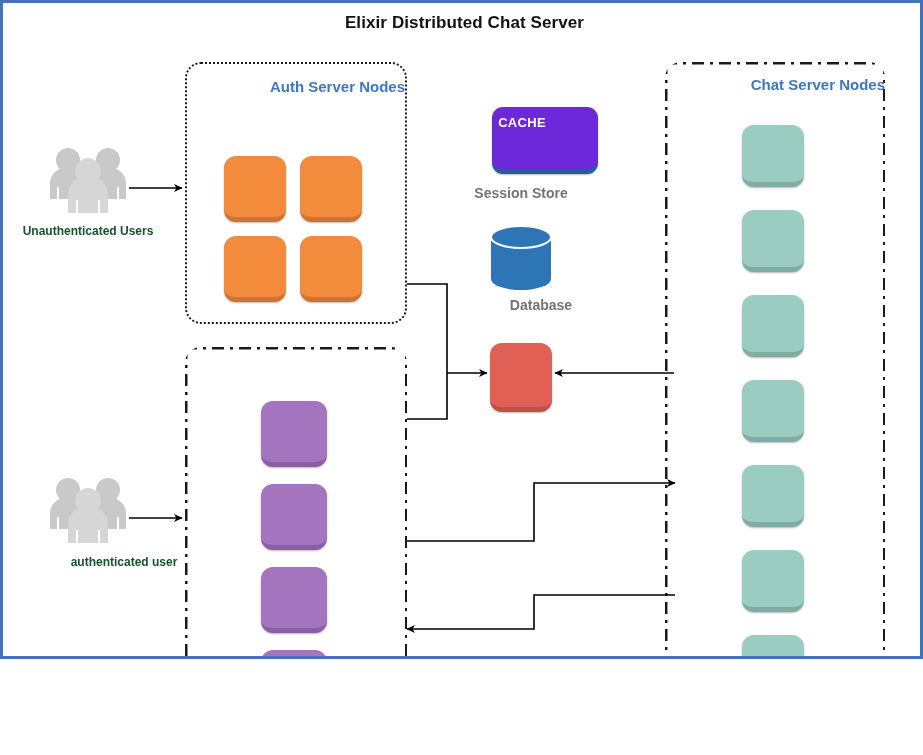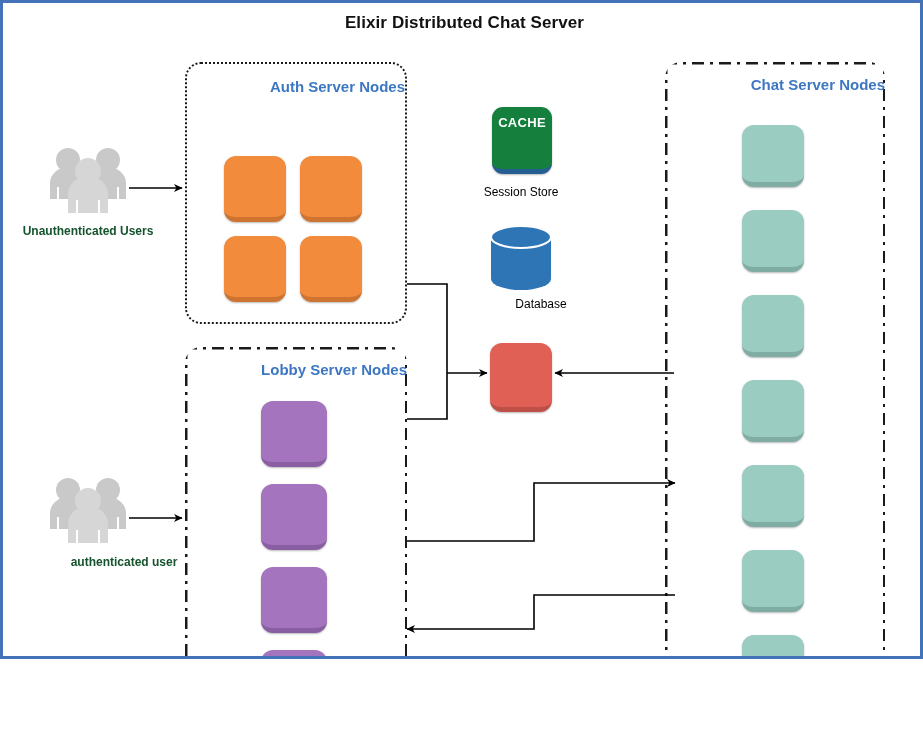--- a/index.html
+++ b/index.html
@@ -98,34 +98,35 @@
     background: #9bccc2;
     border-bottom: 5px solid #7fada4;
     box-shadow: 0 1px 2px rgba(0,0,0,.28);
   }
 
   
   .svc-label {
     position: absolute;
     width: 200px;
     text-align: center;
-    font-size: 12px;
-    font-weight: normal;
-    color: #000000;
+    font-size: 14px;
+    font-weight: bold;
+    color: #737373;
     z-index: 4;
   }
   #cache-box {
     position: absolute;
     left: 489px; top: 104px;
     width: 60px; height: 62px;
-    background: #15803d;
+    background: #6d28d9;
     border-radius: 11px;
     border-bottom: 5px solid #255e91;
     box-shadow: 0 1px 2px rgba(0,0,0,.28);
     z-index: 3;
+    padding-left: 46px;
   }
   #cache-text {
     position: absolute;
     left: 0; top: 8px;
     width: 60px;
     text-align: center;
     font-size: 13px;
     font-weight: bold;
     color: #ffffff;
     letter-spacing: .3px;
@@ -192,21 +193,20 @@
 
   <div class="group group-dotted" id="group-auth">
     <div class="group-title">Auth Server Nodes</div>
     <div class="node node-auth" style="left:37px;  top:92px;"></div>
     <div class="node node-auth" style="left:113px; top:92px;"></div>
     <div class="node node-auth" style="left:37px;  top:172px;"></div>
     <div class="node node-auth" style="left:113px; top:172px;"></div>
   </div>
 
   <div class="group group-dashdot" id="group-lobby">
-    <div class="group-title">Lobby Server Nodes</div>
     <div class="node node-lobby" style="left:76px; top:54px;"></div>
     <div class="node node-lobby" style="left:76px; top:137px;"></div>
     <div class="node node-lobby" style="left:76px; top:220px;"></div>
     <div class="node node-lobby" style="left:76px; top:303px;"></div>
   </div>
 
   <div class="group group-dashdot" id="group-chat">
     <div class="group-title">Chat Server Nodes</div>
     <div class="node node-chat" style="left:77px; top:63px;"></div>
     <div class="node node-chat" style="left:77px; top:148px;"></div>

